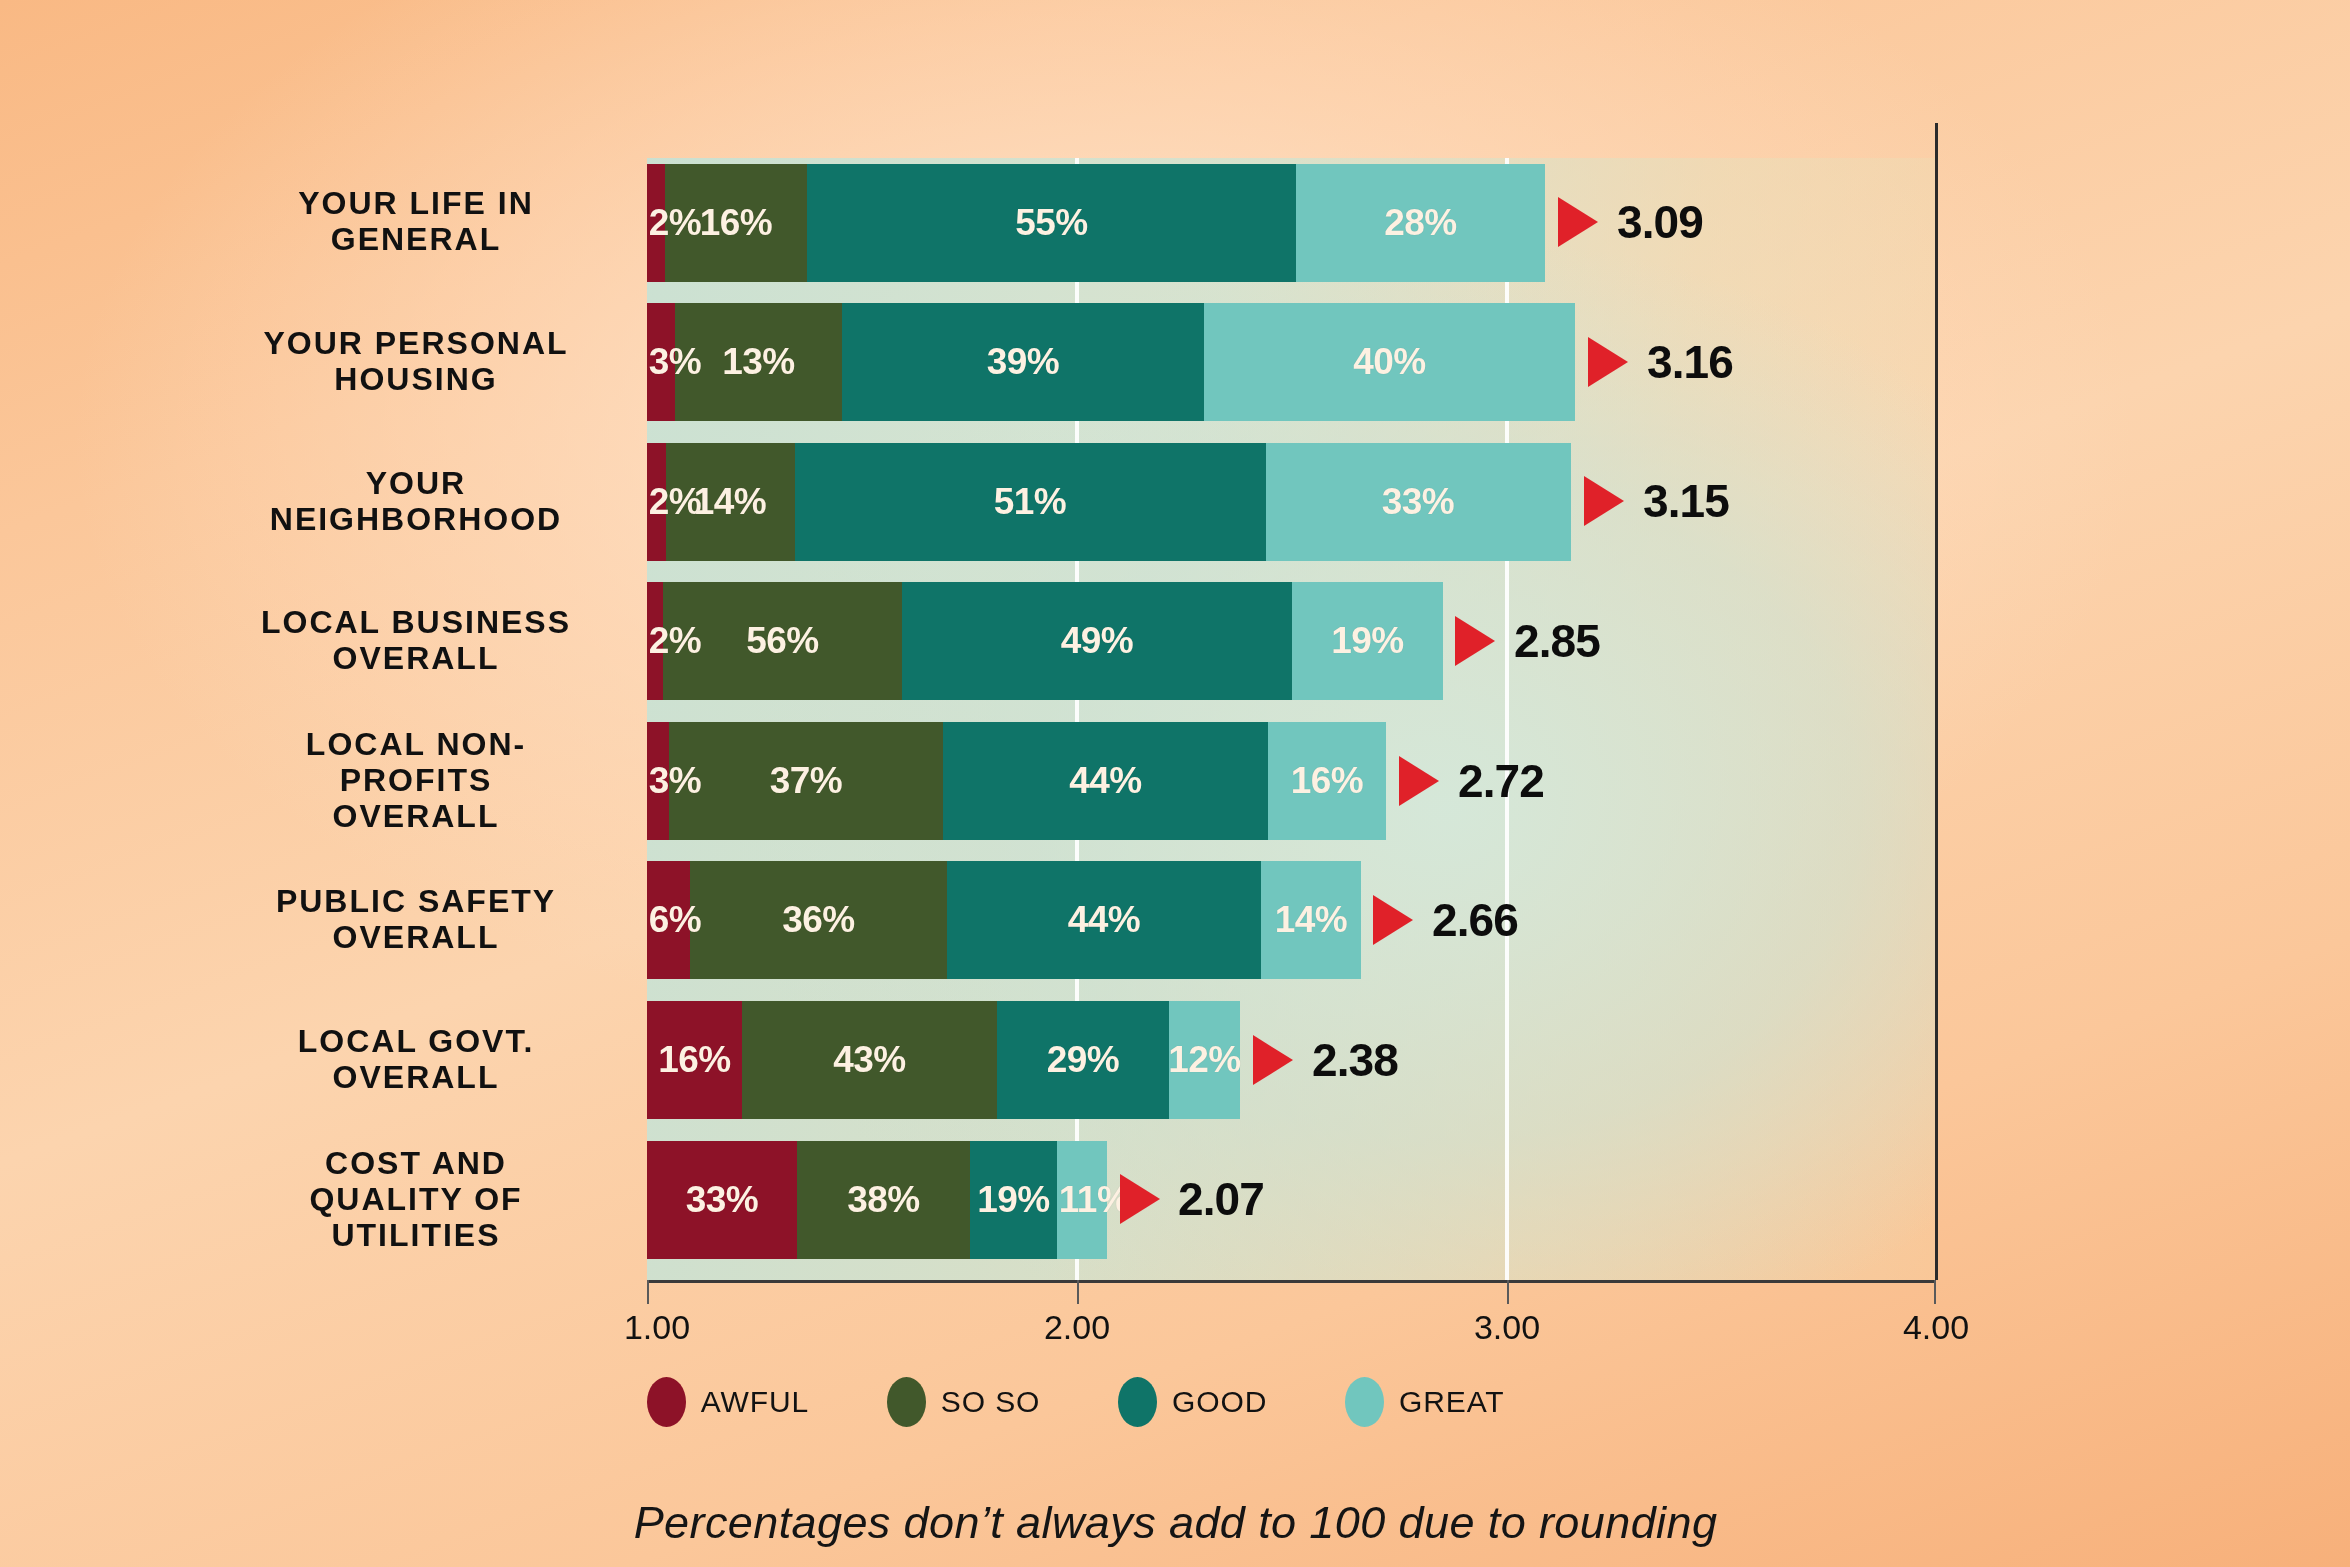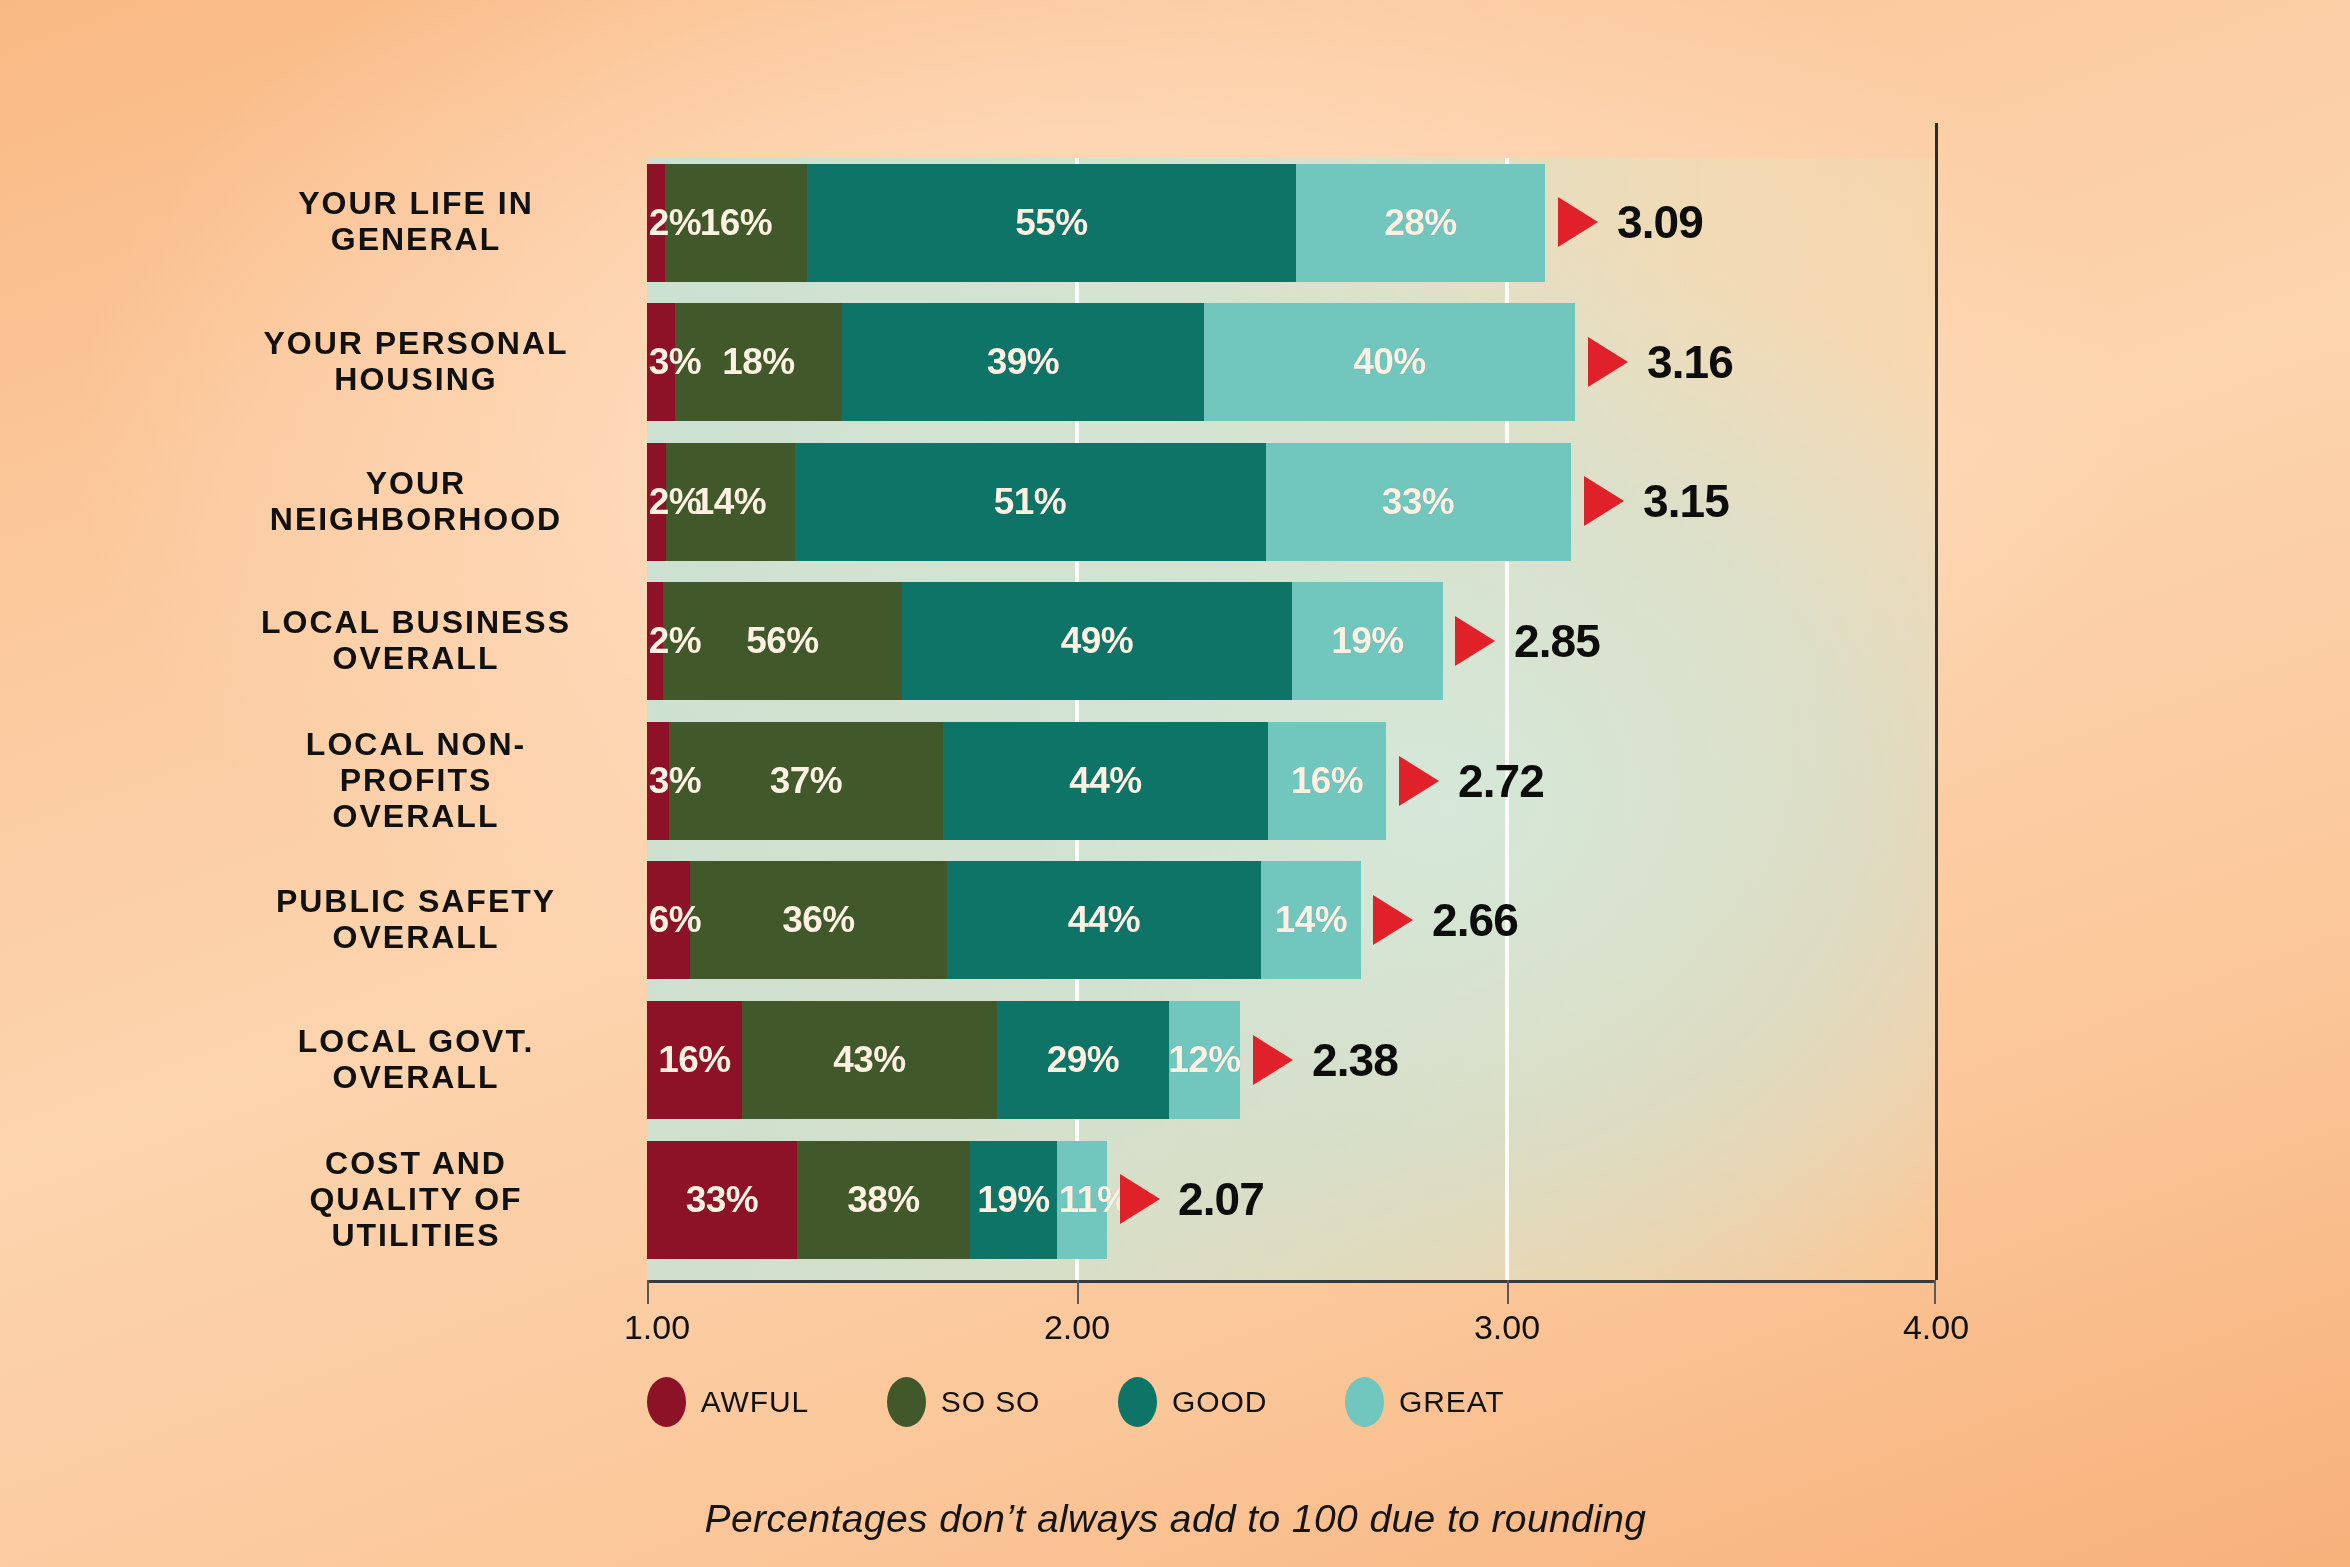--- a/index.html
+++ b/index.html
@@ -181,21 +181,21 @@
   }
 
   
   #footnote {
     position: absolute;
     left: 0;
     right: 0;
     top: 1497px;
     text-align: center;
     font-style: italic;
-    font-size: 39px;
+    font-size: 45px;
     color: #151515;
     letter-spacing: 0.4px;
     font-family: "Liberation Sans", sans-serif;
   }
 </style>
 </head>
 <body>
 
 <div id="canvas">
 
@@ -219,21 +219,21 @@
             <span>28%</span>
           </div>
         </div>
         <div class="marker" style="left: 911px; top: 64px;"></div>
         <div class="mean" style="left: 970px; top: 64px;">3.09</div>
         <div class="row" style="top: 145px; width: 928px;">
           <div class="seg awful tiny" style="width: 28px; flex: 0 0 28px;">
             <span style="left: 1.8px; color: rgb(253, 241, 226);">3%</span>
           </div>
           <div class="seg soso" style="width: 167px; flex: 0 0 167px;">
-            <span>18%</span>
+            <span>13%</span>
           </div>
           <div class="seg good" style="width: 362px; flex: 0 0 362px;">
             <span>39%</span>
           </div>
           <div class="seg great" style="width: 371px; flex: 0 0 371px;">
             <span>40%</span>
           </div>
         </div>
         <div class="marker" style="left: 941px; top: 204px;"></div>
         <div class="mean" style="left: 1000px; top: 204px;">3.16</div>

